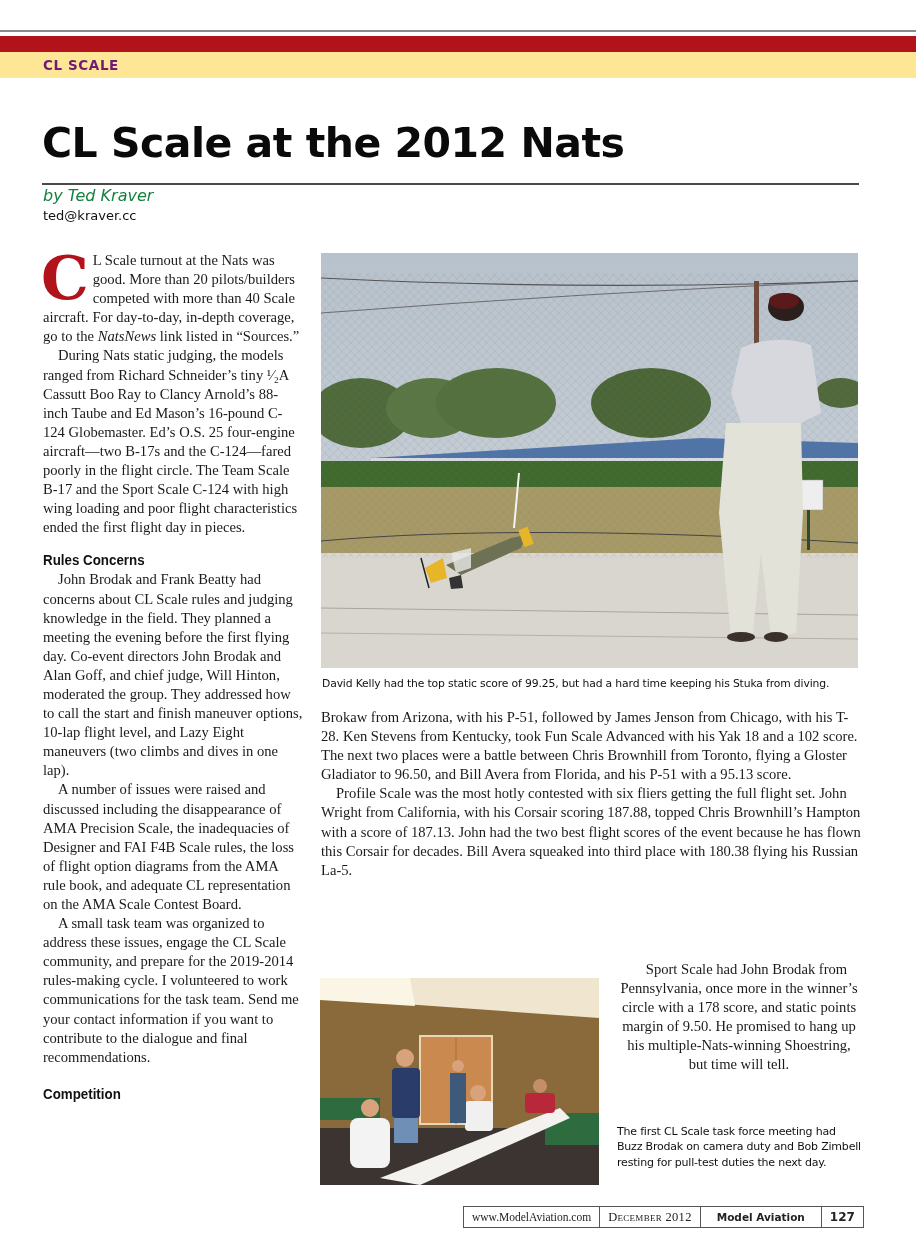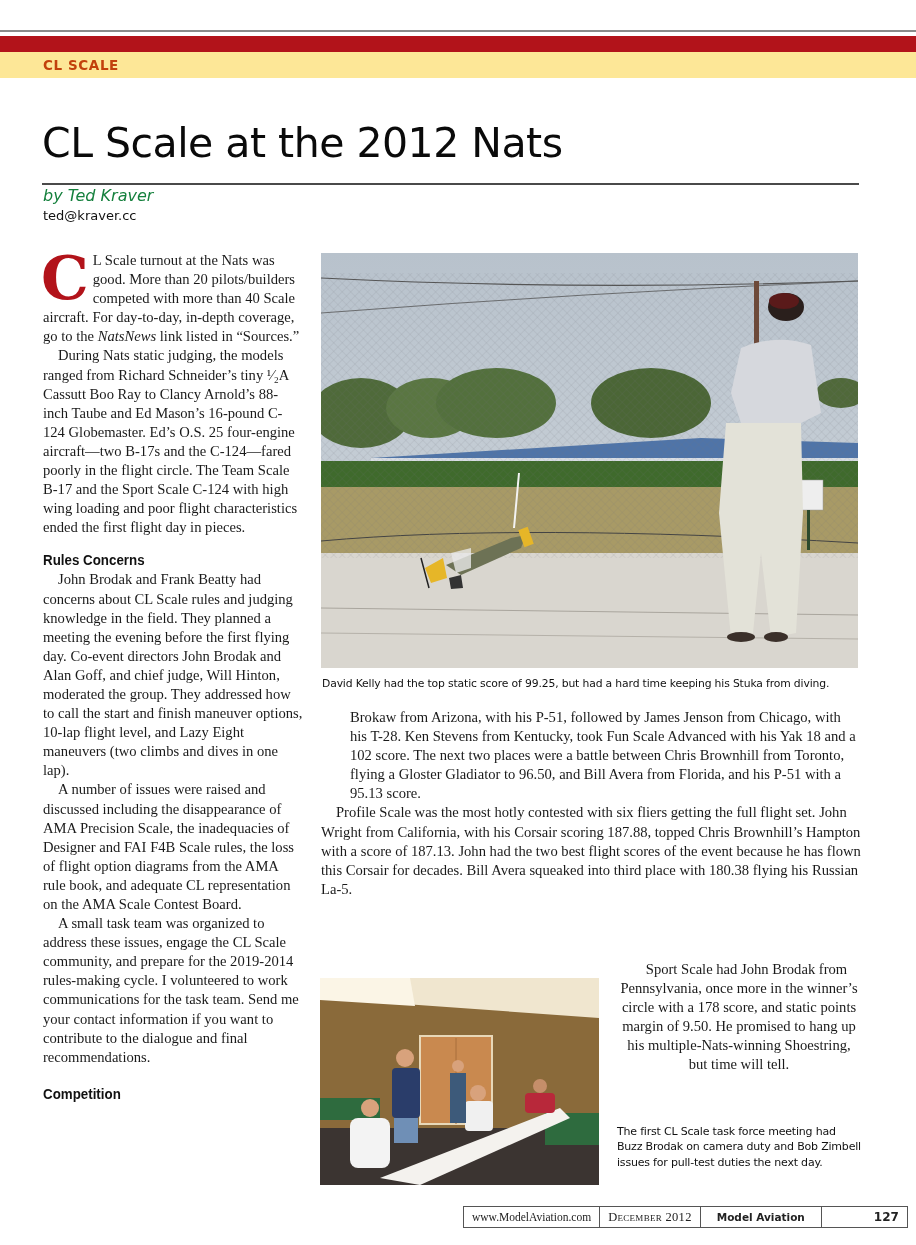--- a/index.html
+++ b/index.html
@@ -1,65 +1,65 @@
 <!DOCTYPE html>
 <html><head>
 <meta charset="utf-8">
 <style>
   html, body { margin: 0; padding: 0; background: #ffffff; }
   body { width: 916px; height: 1245px; position: relative; overflow: hidden; color: #1a1a1a; }
   .abs { position: absolute; }
   .topline { left: 0; top: 30px; width: 916px; height: 2px; background: #8a8a8a; }
   .redbar { left: 0; top: 36px; width: 916px; height: 16px; background: #b2131a; }
   .yellowbar { left: 0; top: 52px; width: 916px; height: 26px; background: #fde797; }
-  .section-label { left: 43px; top: 57px; font-family: "DejaVu Sans", sans-serif; font-weight: bold; font-size: 13.5px; letter-spacing: 0.6px; color: #c2410c; }
+  .section-label { left: 43px; top: 57px; font-family: "DejaVu Sans", sans-serif; font-weight: bold; font-size: 13.5px; letter-spacing: 0.6px; color: #701a75; }
   .title { left: 42px; top: 123px; font-family: "DejaVu Sans", sans-serif; font-weight: bold; font-size: 41px; letter-spacing: -0.5px; color: #0a0a0a; line-height: 1; white-space: nowrap; }
   .title-rule { left: 42px; top: 183px; width: 817px; height: 2px; background: #4a4a4a; }
   .byline { left: 43px; top: 186px; font-family: "DejaVu Sans", sans-serif; font-style: italic; font-size: 16px; color: #15803d; }
   .email { left: 43px; top: 208px; font-family: "DejaVu Sans", sans-serif; font-size: 13px; color: #111; }
 
   .serif { font-family: "Liberation Serif", "DejaVu Serif", serif; font-size: 14.6px; line-height: 19.1px; color: #1a1a1a; }
   .col1 { left: 43px; top: 251px; width: 260px; }
   .col1 p { margin: 0; text-indent: 15px; }
   .col1 p.first { text-indent: 0; }
   .dropcap { float: left; font-family: "DejaVu Serif", serif; font-weight: bold; color: #b2131a; font-size: 60px; line-height: 48px; margin: 3px 4px 0 -2px; }
   .subhead { font-family: "Liberation Sans", sans-serif; font-weight: bold; font-size: 14.5px; margin: 0; line-height: 19px; color: #111; transform: scaleX(0.92); transform-origin: left; }
   .gap1 { height: 14px; }
   .gap2 { height: 18px; }
 
   .photo1 { left: 321px; top: 253px; width: 537px; height: 415px; overflow: hidden; }
   .cap1 { left: 322px; top: 677px; width: 560px; font-family: "DejaVu Sans", sans-serif; font-size: 10.8px; color: #111; white-space: nowrap; letter-spacing: -0.15px; }
 
   .col2 { left: 321px; top: 708px; width: 540px; }
   .col2 p { margin: 0; text-indent: 15px; }
-  .col2 p.cont { text-indent: 0; margin-left: 29px; }
+  .col2 p.cont { text-indent: 0; }
 
   .photo2 { left: 320px; top: 978px; width: 279px; height: 207px; overflow: hidden; }
   .col3 { left: 619px; top: 960px; width: 240px; text-align: center; }
   .col3 p { margin: 0; text-indent: 15px; }
   .cap2 { left: 617px; top: 1124px; width: 245px; font-family: "DejaVu Sans", sans-serif; font-size: 11px; line-height: 15.3px; color: #111; letter-spacing: -0.2px; }
 
   .footer { left: 463px; top: 1206px; height: 20px; display: flex; border: 1px solid #555; }
   .footer .cell { border-right: 1px solid #555; padding: 0 8px; display: flex; align-items: center; font-size: 11px; color: #222; }
-  .footer .cell:last-child { border-right: none; margin-left: 44px; }
+  .footer .cell:last-child { border-right: none; }
   .f-url { font-family: "Liberation Serif", serif; font-size: 11.5px !important; }
   .f-date { font-family: "Liberation Serif", serif; font-variant: small-caps; font-size: 12.5px !important; letter-spacing: 0.3px; }
   .f-mag { font-family: "DejaVu Sans", sans-serif; font-weight: bold; font-size: 10.5px !important; padding: 0 16px !important; }
   .f-page { font-family: "DejaVu Sans", sans-serif; font-weight: bold; font-size: 12px !important; }
   svg { display: block; }
 </style>
 </head>
 <body>
 
 <div class="abs topline"></div>
 <div class="abs redbar"></div>
 <div class="abs yellowbar"></div>
 <div class="abs section-label">CL SCALE</div>
 
-<h1 class="abs title" style="margin:0;font-weight:normal;">CL Scale at the 2012 Nats</h1>
+<h1 class="abs title" style="margin:0;font-weight:bold;">CL Scale at the 2012 Nats</h1>
 <div class="abs title-rule"></div>
 <div class="abs byline">by Ted Kraver</div>
 <div class="abs email">ted@kraver.cc</div>
 
 <div class="abs col1 serif">
   <p class="first">
     <span class="dropcap">C</span><span>L Scale turnout at the Nats was good. More than 20 pilots/builders competed with more than 40 Scale aircraft. For day-to-day, in-depth coverage, go to the </span><i>NatsNews</i><span> link listed in “Sources.”</span>
   </p>
   <p><span>During Nats static judging, the models ranged from Richard Schneider’s tiny </span><span>¹⁄₂</span><span>A Cassutt Boo Ray to Clancy Arnold’s 88-inch Taube and Ed Mason’s 16-pound C-124 Globemaster. Ed’s O.S. 25 four-engine aircraft—two B-17s and the C-124—fared poorly in the flight circle. The Team Scale B-17 and the Sport Scale C-124 with high wing loading and poor flight characteristics ended the first flight day in pieces.</span></p>
   <div class="gap1"></div>
@@ -156,20 +156,20 @@
     <circle cx="220" cy="108" r="7" fill="#c58e6a"></circle>
     <rect x="205" y="115" width="30" height="20" rx="4" fill="#b8283a"></rect>
     <circle cx="138" cy="88" r="6" fill="#d8a27c"></circle>
     <rect x="130" y="95" width="16" height="50" fill="#3d5a7a"></rect>
   </svg>
 </div>
 
 <div class="abs col3 serif">
   <p>Sport Scale had John Brodak from Pennsylvania, once more in the winner’s circle with a 178 score, and static points margin of 9.50. He promised to hang up his multiple-Nats-winning Shoestring, but time will tell.</p>
 </div>
-<div class="abs cap2">The first CL Scale task force meeting had Buzz Brodak on camera duty and Bob Zimbell issues for pull-test duties the next day.</div>
+<div class="abs cap2">The first CL Scale task force meeting had Buzz Brodak on camera duty and Bob Zimbell resting for pull-test duties the next day.</div>
 
 <div class="abs footer">
   <div class="cell f-url">www.ModelAviation.com</div>
   <div class="cell f-date">December 2012</div>
   <div class="cell f-mag">Model Aviation</div>
   <div class="cell f-page">127</div>
 </div>
 
 </body></html>

